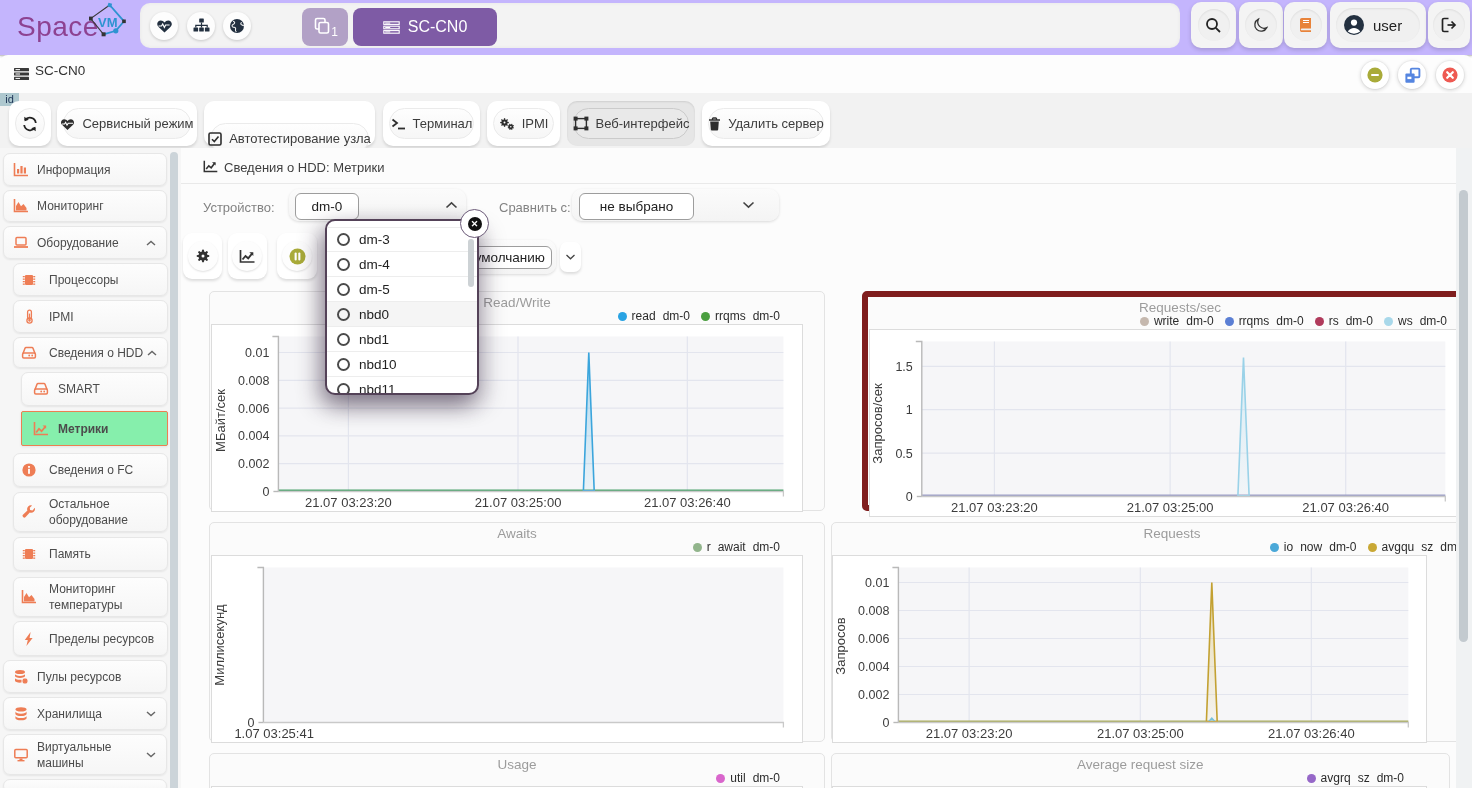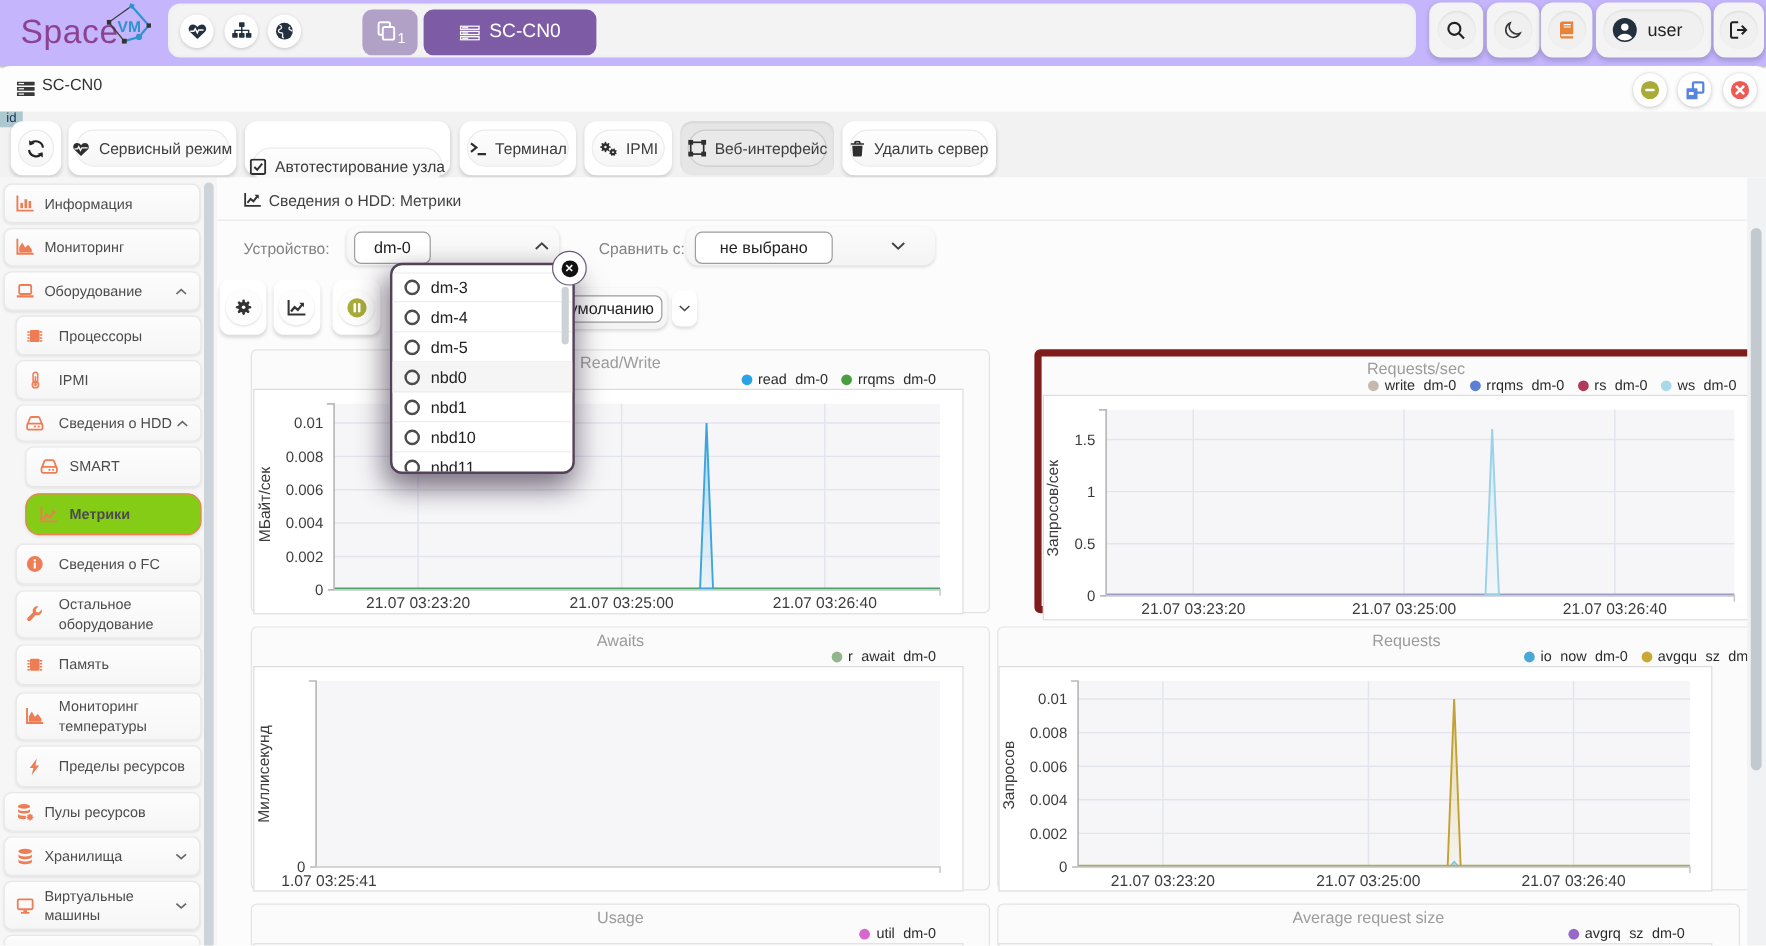--- a/index.html
+++ b/index.html
@@ -298,21 +298,21 @@
         <span style="position:absolute;left:10.5px;top:50%;transform:translateY(-50%);line-height:0"><svg width="16" height="16" viewBox="0 0 16 16" style="">
             <g transform="scale(1)">
               <path d="M2 8.5 4 3.3c.2-.5.6-.8 1.1-.8h5.8c.5 0 .9.3 1.1.8l2 5.2" stroke="#ee7d55" stroke-width="1.5" fill="none"></path>
               <rect x="1.6" y="8" width="12.8" height="5" rx="1.2" stroke="#ee7d55" stroke-width="1.5" fill="none"></rect>
               <circle cx="11.2" cy="10.5" r=".9" fill="#ee7d55"></circle>
               <circle cx="8.2" cy="10.5" r=".9" fill="#ee7d55"></circle>
             </g>
           </svg></span>
         <span style="position:absolute;left:36px;top:50%;transform:translateY(-50%);font-size:12px;color:#4c4c4c;white-space:nowrap;line-height:1.35">SMART</span>
       </div>
-      <div style="position:absolute;left:21px;top:263px;width:145px;height:33px;background:#84cc16;border:1.5px solid #ec7f52;border-radius:12px;box-shadow:0 1px 3px rgba(0,0,0,.08);">
+      <div style="position:absolute;left:21px;top:263px;width:145px;height:33px;background:#86efac;border:1.5px solid #ec7f52;border-radius:2px;box-shadow:0 1px 3px rgba(0,0,0,.08);">
         <span style="position:absolute;left:10.5px;top:50%;transform:translateY(-50%);line-height:0"><svg width="16" height="16" viewBox="0 0 16 16" style="">
             <g transform="scale(1)">
               <path d="M1.5 1v12.5H15" stroke="#ee7d55" stroke-width="1.6" fill="none"></path>
               <path d="M3.2 11.5 6 7.8l2.6 2.4 4-5" stroke="#ee7d55" stroke-width="1.8" fill="none"></path>
               <path d="M9.5 4.4h3.6v3.4" fill="#ee7d55"></path>
             </g>
           </svg></span>
         <span style="position:absolute;left:36px;top:50%;transform:translateY(-50%);font-size:12px;color:#4c4c4c;font-weight:bold;white-space:nowrap;line-height:1.35">Метрики</span>
       </div>
       <div style="position:absolute;left:13px;top:305px;width:153px;height:32px;background:linear-gradient(#fdfdfd,#f6f6f6);border:1px solid #e7e7e7;border-radius:7px;box-shadow:0 1px 2px rgba(0,0,0,.07);">

